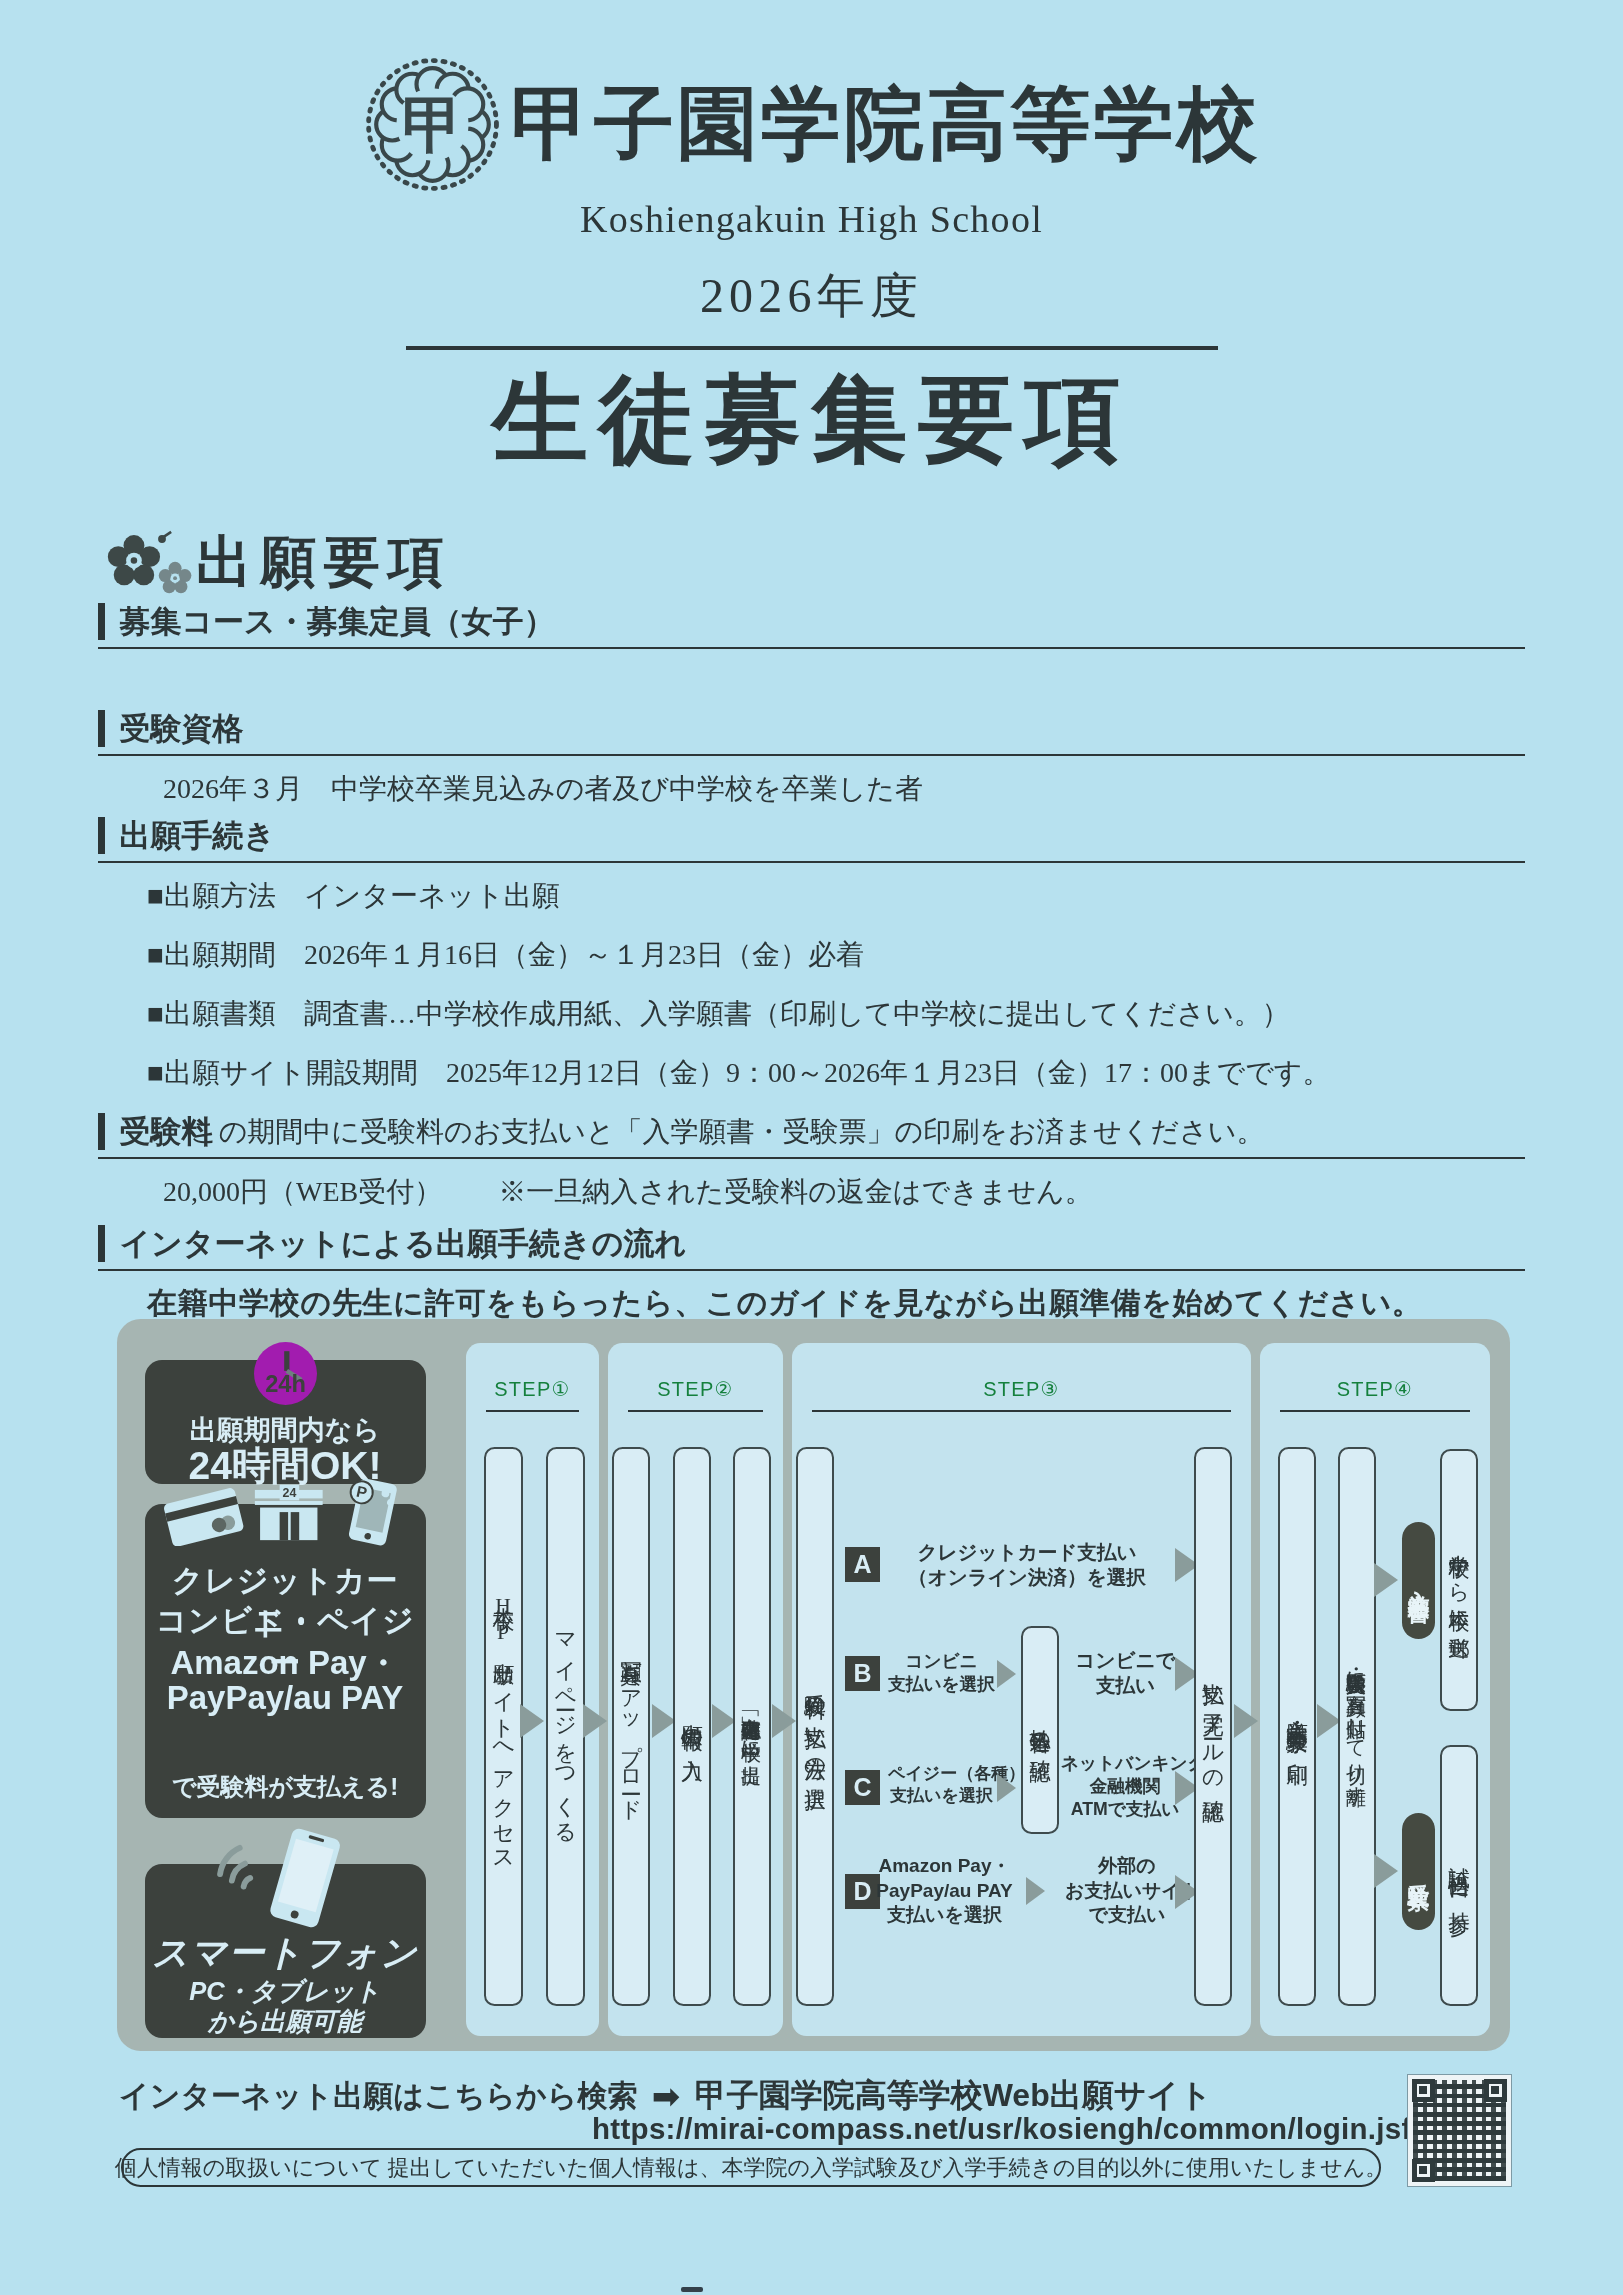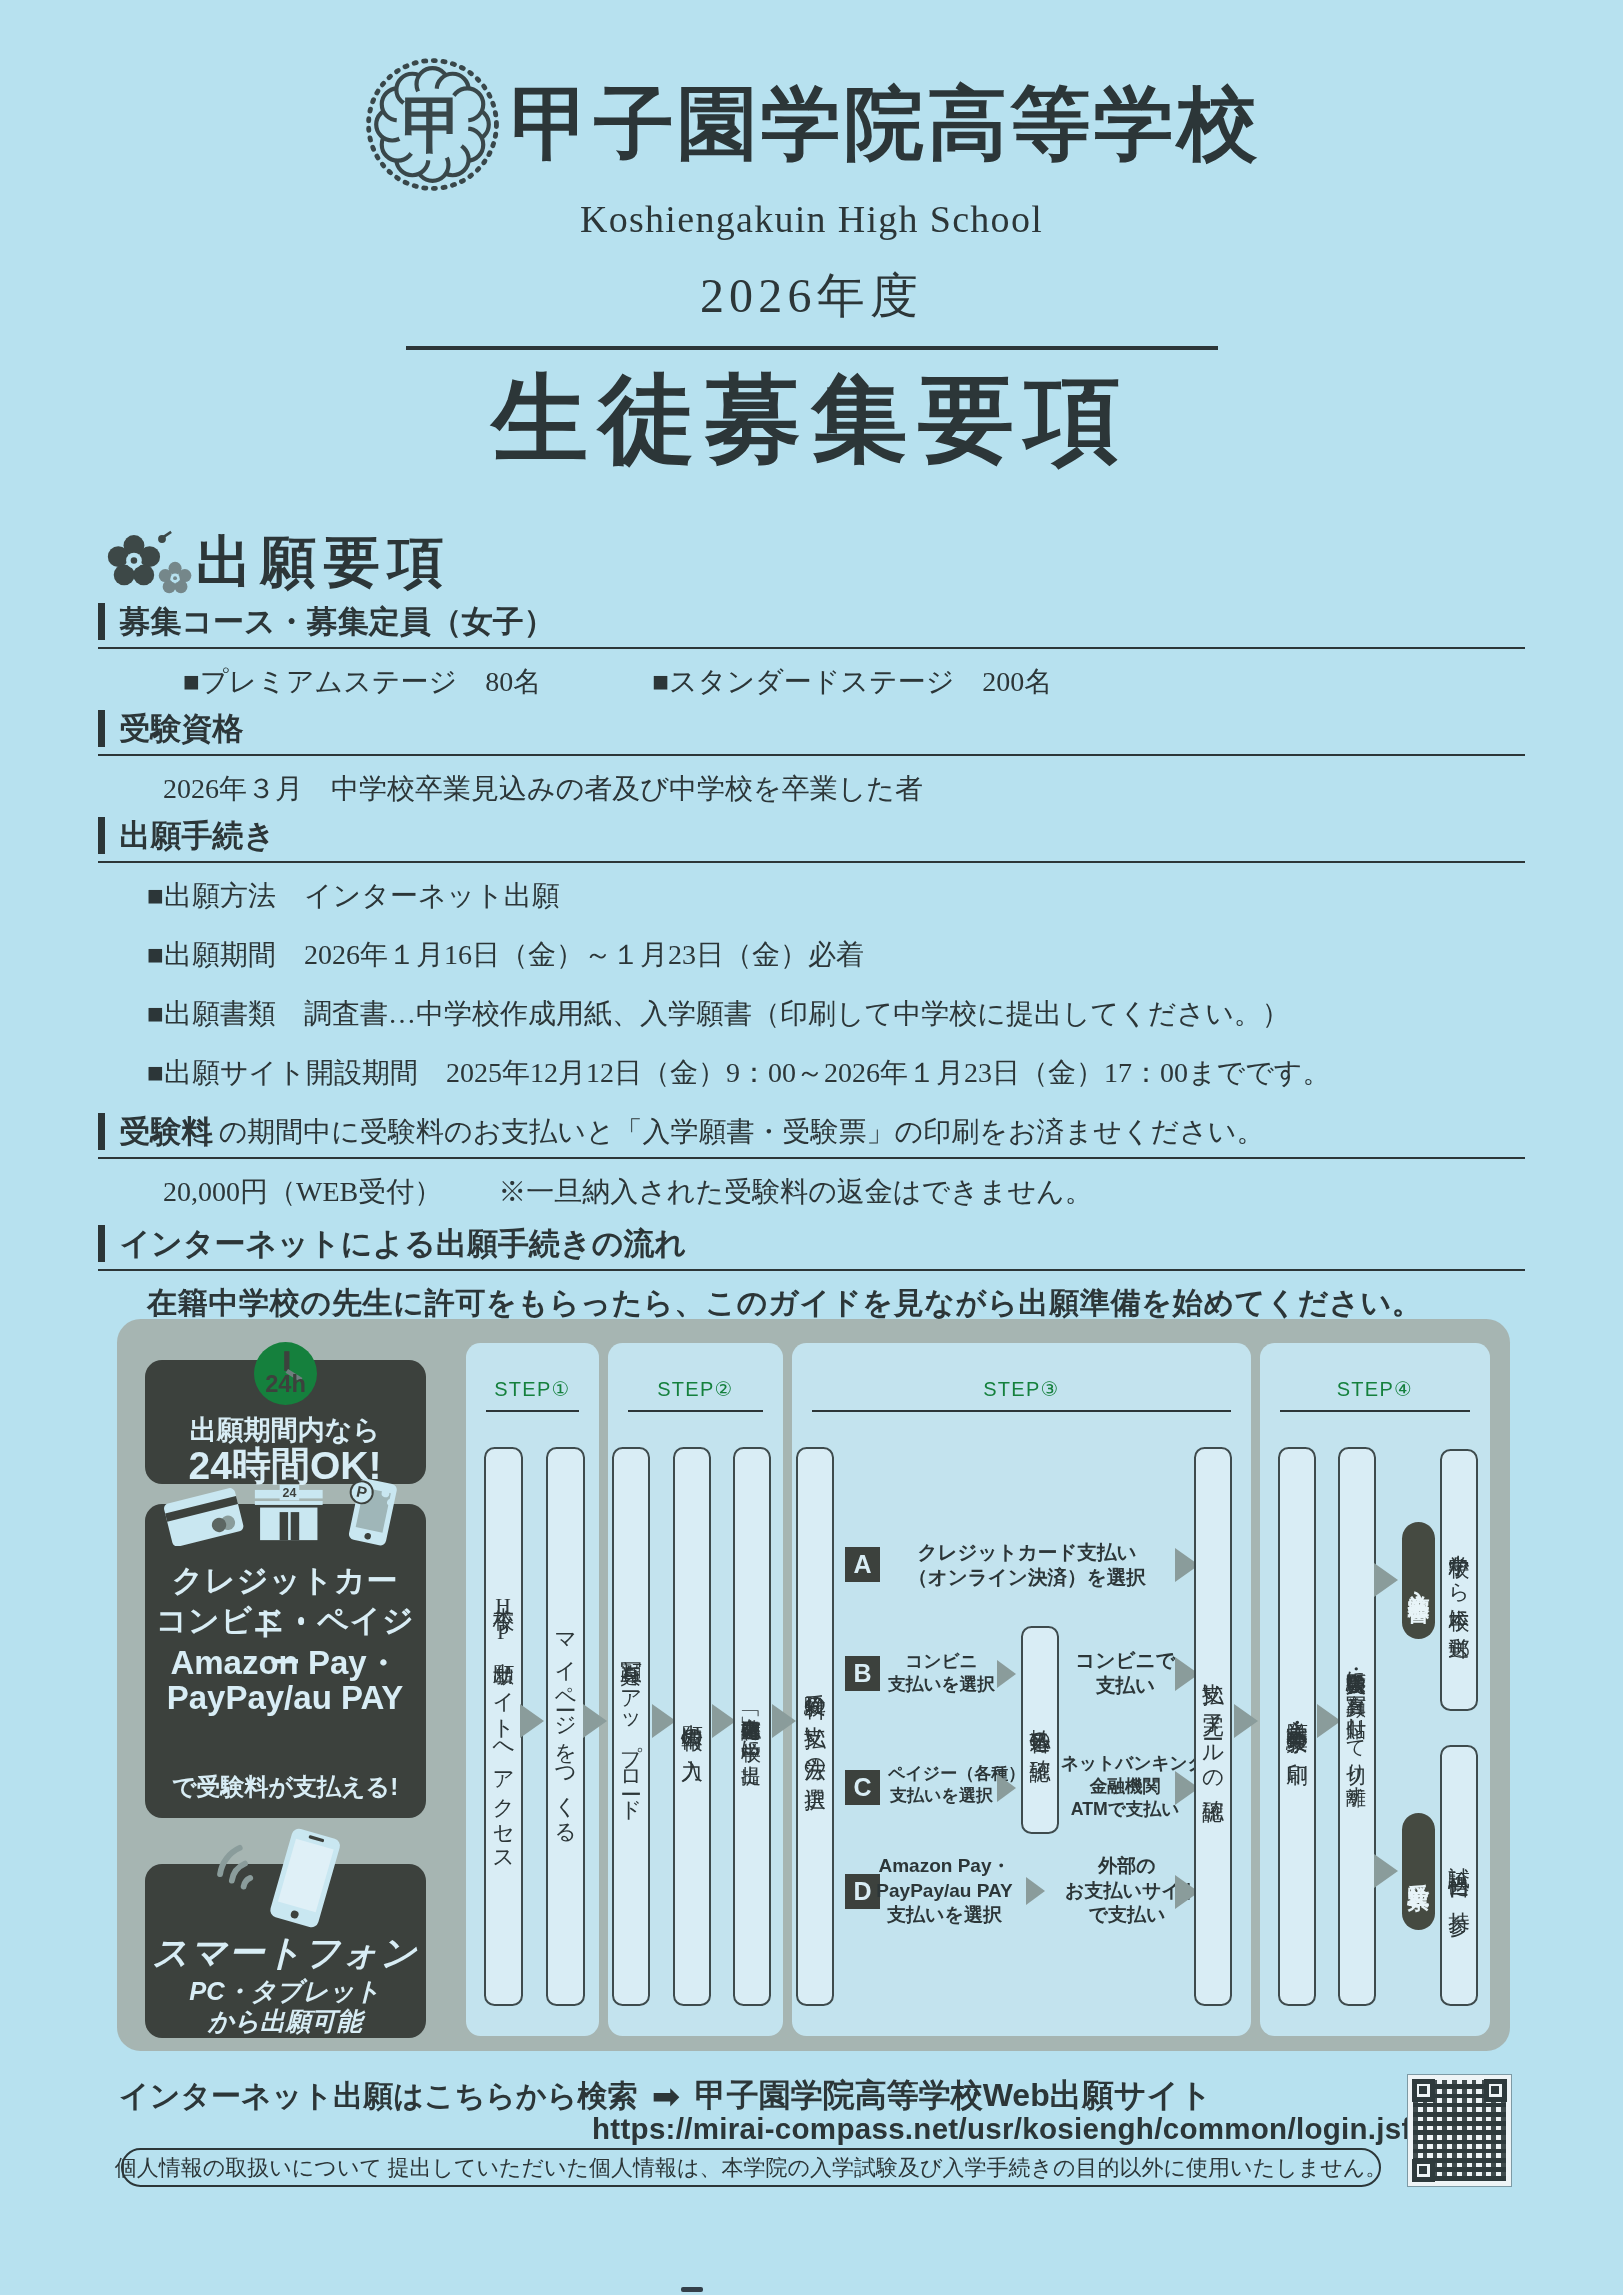--- a/index.html
+++ b/index.html
@@ -136,24 +136,20 @@
       <circle cx="118" cy="83" r="3" fill="#75878a"></circle>
       <path d="M100 20 l12 -8" stroke="#3d4847" stroke-width="4" fill="none"></path>
       <circle cx="98" cy="23" r="6" fill="#3d4847"></circle>
     </svg>
     <span class="txt">出願要項</span>
   </div>
 
   <div class="sec" style="top:603px">
     <div class="sec-h">募集コース・募集定員（女子）</div>
     <div class="sec-rule"></div>
-    <div class="sec-body row-2col">
-      <span style="margin-left:85px">■プレミアムステージ　80名</span>
-      <span style="margin-left:111px">■スタンダードステージ　200名</span>
-    </div>
   </div>
 
   <div class="sec" style="top:710px">
     <div class="sec-h">受験資格</div>
     <div class="sec-rule"></div>
     <div class="sec-body" style="padding-left:65px">2026年３月　中学校卒業見込みの者及び中学校を卒業した者</div>
   </div>
 
   <div class="sec" style="top:817px">
     <div class="sec-h">出願手続き</div>
@@ -175,21 +171,21 @@
 
   <div class="sec" style="top:1225px">
     <div class="sec-h">インターネットによる出願手続きの流れ</div>
     <div class="sec-rule"></div>
     <div class="lead-bold">在籍中学校の先生に許可をもらったら、このガイドを見ながら出願準備を始めてください。</div>
   </div>
 
   <div class="flow">
 
     <div class="promo" style="top:41px;height:124px;">
-      <div style="position:absolute;left:109px;top:-18.3px;width:63px;height:63px;border-radius:50%;background:#15803d;">
+      <div style="position:absolute;left:109px;top:-18.3px;width:63px;height:63px;border-radius:50%;background:#a21caf;">
         <svg width="63" height="63" viewBox="0 0 96 96">
           <path d="M50 14 v30" stroke="#3c413d" stroke-width="8"></path>
           <path d="M50 44 l22 14" stroke="#6e7f7f" stroke-width="7"></path>
           <text x="48" y="76" text-anchor="middle" font-size="36" font-weight="bold" font-family="Liberation Sans, DejaVu Sans, sans-serif" fill="#3c413d">24h</text>
         </svg>
       </div>
       <div style="position:absolute;top:52px;width:100%;font-weight:bold;font-size:27px;">出願期間内なら</div>
       <div style="position:absolute;top:79px;width:100%;font-weight:bold;font-size:39px;">24時間OK!</div>
     </div>
 

